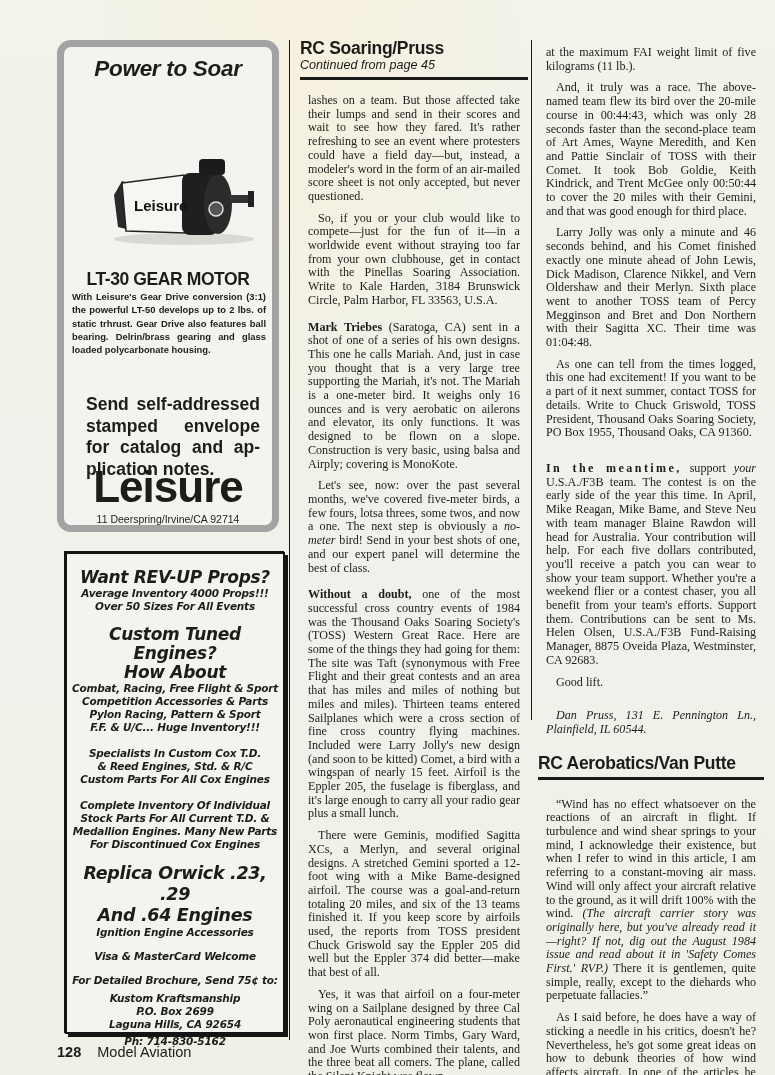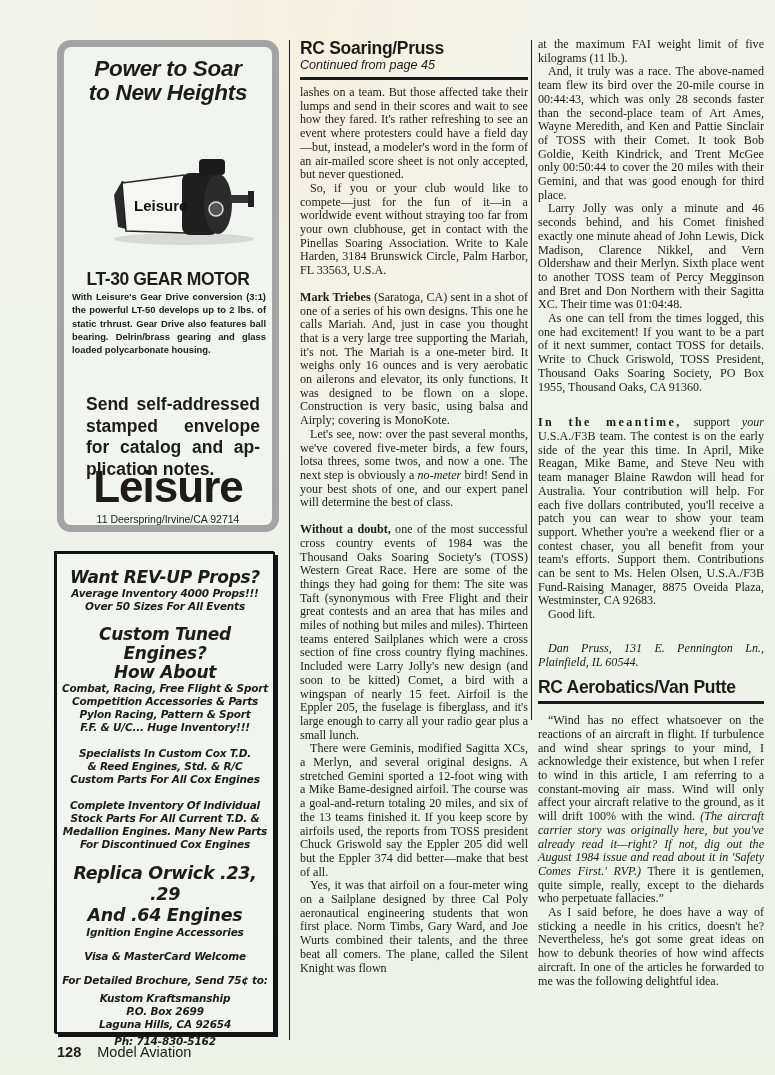--- a/index.html
+++ b/index.html
@@ -43,36 +43,36 @@
   .ad1 .brand {
     position: absolute; left: 0; right: 0; top: 418px; text-align: center;
     font-weight: bold; font-size: 44px; letter-spacing: -1px; line-height: 44px;
   }
   .ad1 .addr {
     position: absolute; left: 0; right: 0; top: 466px; text-align: center;
     font-weight: normal; font-size: 10.5px;
   }
   
   .ad2 {
-    position: absolute; left: 55px; top: 552px; width: 220px; height: 482px;
+    position: absolute; left: 65px; top: 552px; width: 220px; height: 482px;
     border: 2px solid #141414; box-shadow: 3px 3px 0 #141414, -1px -1px 0 #141414;
     background: #f2f5ef; box-sizing: border-box; text-align: center;
     font-family: "DejaVu Sans", sans-serif; font-style: italic; font-weight: bold;
   }
   .ad2 .blk { margin: 0; }
   .ad2 .big { font-size: 17px; line-height: 19px; letter-spacing: -0.3px; }
   .ad2 .med { font-size: 10.5px; line-height: 13px; letter-spacing: -0.2px; }
   .ad2 .xl { font-size: 17.5px; line-height: 21px; letter-spacing: -0.3px; }
   
   .col-rule { position: absolute; width: 1px; background: #1a1a1a; }
   .col {
     position: absolute; font-size: 12.1px; line-height: 13.7px; text-align: justify;
     hyphens: manual;
   }
-  .col p { margin: 0; text-indent: 10px; }
+  .col p { margin: 8px; text-indent: 10px; }
   .col p.noind { text-indent: 0; }
   .col p.gap { margin-top: 13px; }
   .sec-title {
     font-family: "Liberation Sans", sans-serif; font-weight: bold;
     font-size: 17.5px; line-height: 20px; letter-spacing: -0.3px;
   }
   .sec-cont {
     font-family: "Liberation Sans", sans-serif; font-style: italic;
     font-size: 12.6px; line-height: 15px;
   }
@@ -86,21 +86,20 @@
   .spaced { letter-spacing: 2.4px; font-weight: bold; }
 </style>
 </head>
 <body>
 
 <div class="page-tint"></div>
 
 <div class="ad1">
   <div class="headline">
     <div>Power to Soar</div>
-    <div>to New Heights</div>
   </div>
   <svg class="motor" viewBox="0 0 160 100">
     <ellipse cx="80" cy="92" rx="70" ry="6" fill="#d7dad2"></ellipse>
     <path d="M10 48 L18 34 L24 36 L22 82 L14 80 Z" fill="#2a2a2a"></path>
     <path d="M18 36 L80 28 L82 86 L22 84 Z" fill="#f6f6f2" stroke="#222" stroke-width="1.5"></path>
     <rect x="78" y="26" width="36" height="62" rx="8" fill="#1f1f1f"></rect>
     <ellipse cx="114" cy="57" rx="14" ry="30" fill="#2b2b2b"></ellipse>
     <rect x="95" y="12" width="26" height="16" rx="4" fill="#1b1b1b"></rect>
     <circle cx="112" cy="62" r="7" fill="#555" stroke="#ddd" stroke-width="1.5"></circle>
     <rect x="126" y="48" width="22" height="8" fill="#333"></rect>

